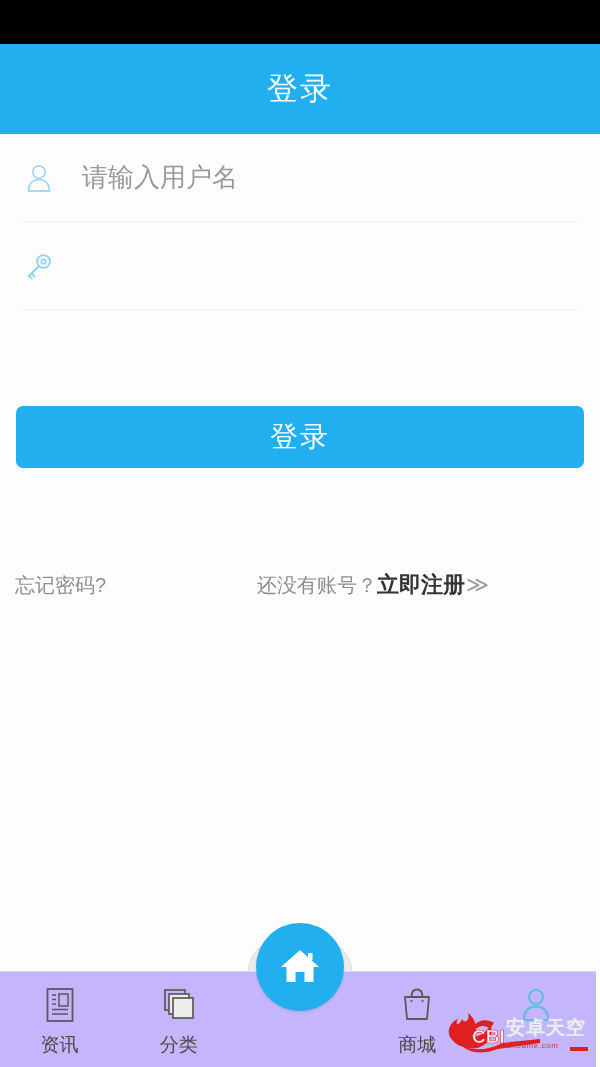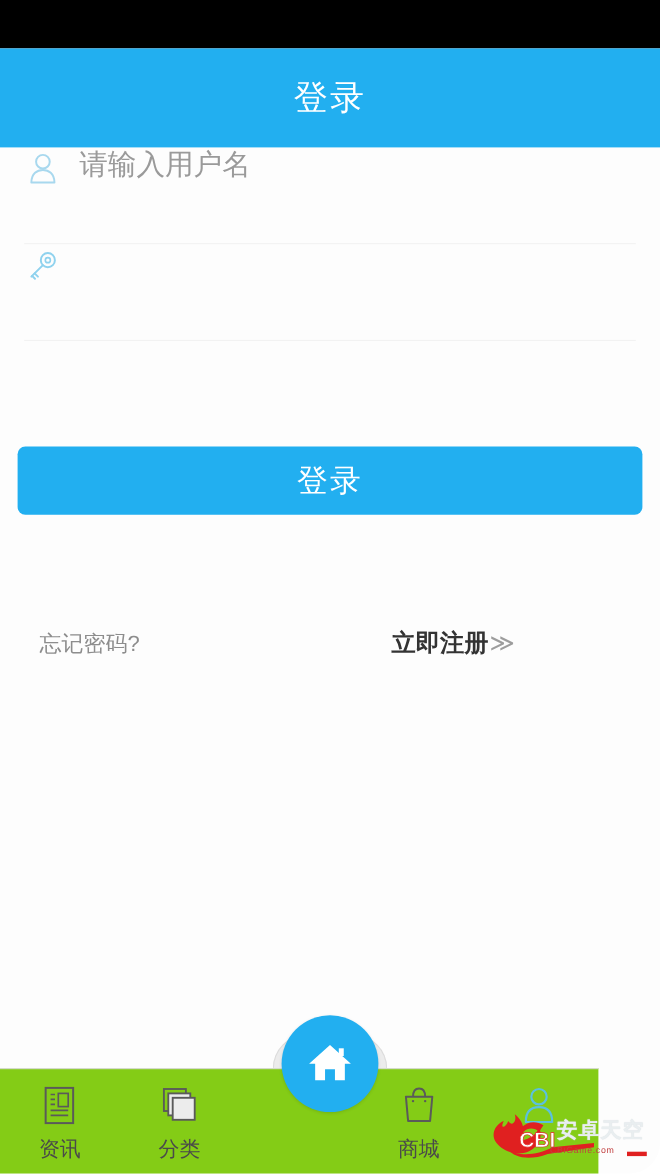--- a/index.html
+++ b/index.html
@@ -27,21 +27,21 @@
     color:#ffffff; font-size:31px; letter-spacing:2px; font-weight:400;
   }
 
   
   .form {
     position:absolute; top:134px; left:0; width:600px;
     padding:0 22px;
   }
   .field {
     position:relative; height:88px;
-    display:flex; align-items:flex-start; gap:16px;
+    display:flex; align-items:center; gap:26px;
     border-bottom:1px solid #f2f2f2;
   }
   .field-icon {
     width:34px; height:38px; display:flex; align-items:center; justify-content:center;
     flex:0 0 34px;
   }
   .field-input {
     flex:1 1 auto; border:none; outline:none; background:transparent;
     font-family:"Liberation Sans","DejaVu Sans",sans-serif;
     font-size:26px; color:#555;
@@ -54,21 +54,21 @@
     width:100%; height:62px; border:none; border-radius:7px;
     background:#22aff0; color:#ffffff;
     font-family:"Liberation Sans","DejaVu Sans",sans-serif;
     font-size:28px; letter-spacing:2px; cursor:pointer;
     display:flex; align-items:center; justify-content:center;
   }
 
   
   .links {
     position:absolute; top:570px; left:0; width:504px;
-    padding:0 36px;
+    padding:0 15px;
     display:flex; align-items:center; justify-content:space-between;
   }
   .link-forgot { font-size:20px; color:#8d8d8d; cursor:pointer; }
   .link-register { display:flex; align-items:baseline; cursor:pointer; }
   .reg-pre { font-size:20px; color:#8d8d8d; }
   .reg-strong { font-size:22px; color:#333333; font-weight:bold; }
   .reg-chev { font-size:22px; color:#9d9d9d; margin-left:1px; }
 
   
   .watermark {
@@ -81,22 +81,22 @@
     font-family:"Liberation Sans","DejaVu Sans",sans-serif;
   }
   .wm-cn {
     position:absolute; left:62px; bottom:20px;
     font-size:19px; color:#e9eef0; font-weight:bold; letter-spacing:1px;
     text-shadow:0 0 1px #d8dde0;
   }
 
   
   .tabbar {
-    position:absolute; bottom:0; left:0; width:544px; height:96px;
-    background:#84cc16; border-top:1px solid #dcdcdc;
+    position:absolute; bottom:0; left:0; width:596px; height:96px;
+    background:#c4b5fd; border-top:1px solid #dcdcdc;
     display:flex; align-items:flex-start;
   }
   .tab {
     flex:1 1 0; height:96px; padding-top:12px;
     display:flex; flex-direction:column; align-items:center; gap:6px;
     cursor:pointer;
   }
   .tab-icon { height:42px; display:flex; align-items:center; justify-content:center; }
   .tab-label { font-size:19px; color:#4a4a4a; }
   .tab-spacer { flex:1 1 0; }
@@ -154,20 +154,21 @@
 
   </div>
 
   <div class="btn-wrap">
     <button class="login-btn">登录</button>
   </div>
 
   <div class="links">
     <span class="link-forgot">忘记密码?</span>
     <span class="link-register">
+      <span class="reg-pre">还没有账号？</span>
       <span class="reg-strong">立即注册</span>
       <span class="reg-chev">≫</span>
     </span>
   </div>
 
   <div class="notch"></div>
 
   <div class="tabbar">
 
     <div class="tab">

